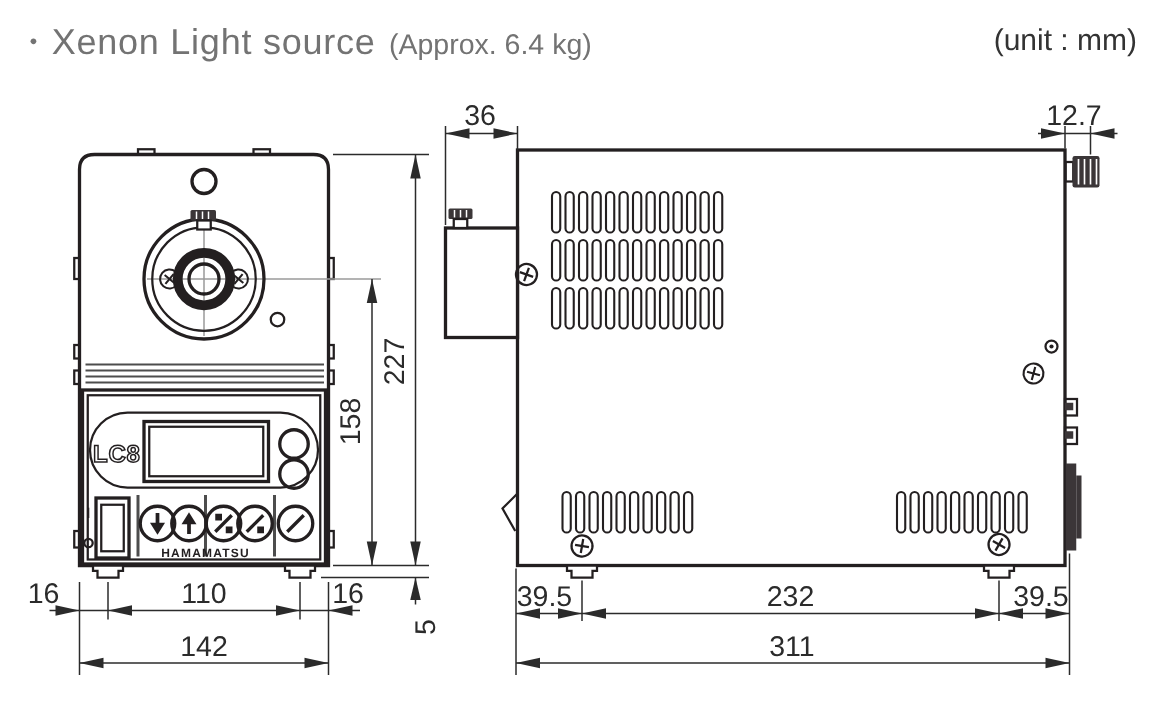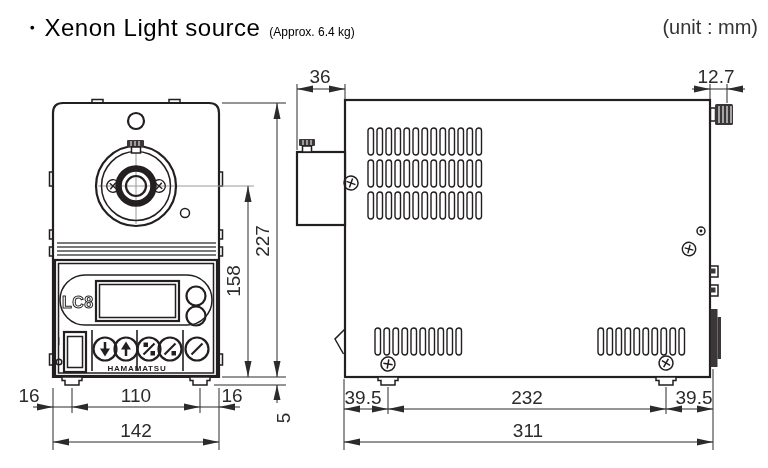--- a/index.html
+++ b/index.html
@@ -1,19 +1,19 @@
 <!DOCTYPE html>
 <html><head>
 <meta charset="utf-8">
 <style>
   html,body{margin:0;padding:0;background:#fff;width:768px;height:468px;overflow:hidden;}
   .page{position:relative;width:768px;height:468px;font-family:"Liberation Sans",sans-serif;}
-  .hdr{position:absolute;top:12px;left:20px;display:flex;align-items:baseline;color:#000000;justify-content:center;}
+  .hdr{position:absolute;top:12px;left:10px;display:flex;align-items:baseline;color:#737373;justify-content:center;}
   .hdr .t{font-size:24px;letter-spacing:.5px;}
-  .hdr .w{font-size:12px;margin-left:9px;}
+  .hdr .w{font-size:19px;margin-left:9px;}
   .unit{position:absolute;top:16px;right:10px;font-size:20px;color:#333;}
   svg{position:absolute;top:0;left:0;}
   .ln{stroke:#231f20;fill:none;stroke-width:1.5;}
   .ln2{stroke:#231f20;fill:none;stroke-width:2.2;}
   .fillw{fill:#fff;}
   .vent{stroke:#231f20;fill:none;stroke-width:1.4;}
   .vlines{stroke:#4d4d4d;stroke-width:1.3;}
   .gray{stroke:#9a9a9a;stroke-width:1;fill:none;}
   .dim{stroke:#2b2b2b;stroke-width:1;fill:none;}
   .ah{fill:#2b2b2b;stroke:none;}

